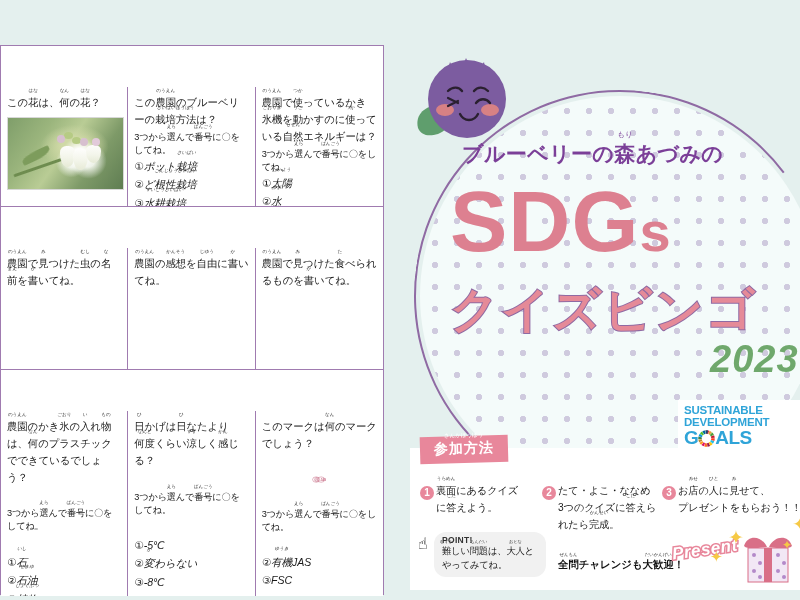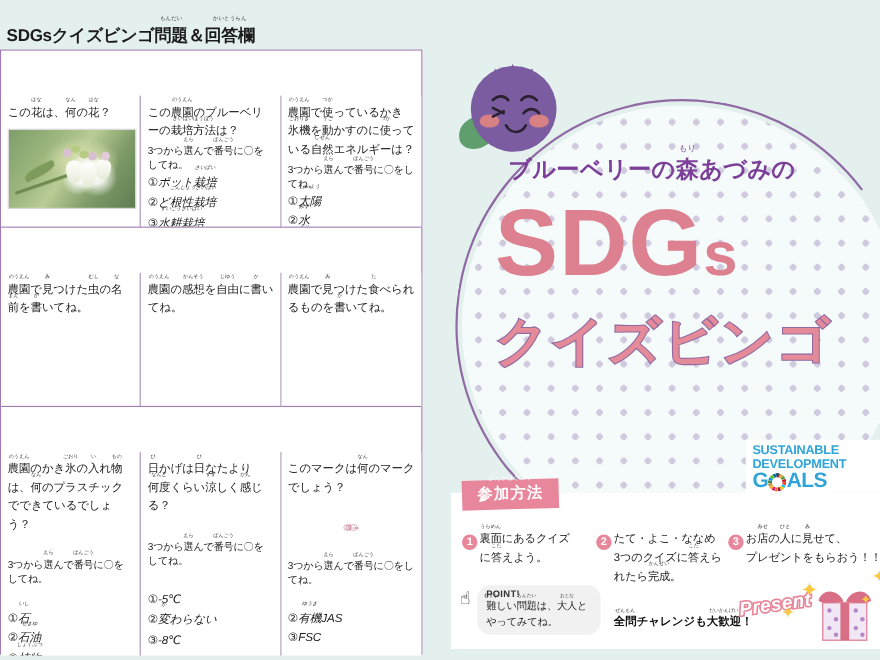--- a/index.html
+++ b/index.html
@@ -235,23 +235,20 @@
     transform: rotate(-8deg); font-style: italic; letter-spacing: 0.5px;
   }
   #gift-box { position: absolute; left: 330px; top: 84px; width: 58px; height: 52px; }
   .spark { position: absolute; color: #f6c945; font-size: 15px; }
 </style>
 </head>
 <body>
 
 <div id="left-panel">
 
-  <div id="sheet-title">
-    <span>SDGs</span><span>クイズビンゴ</span><span class="rb"><span class="rt">もんだい</span>問題</span>＆<span class="rb"><span class="rt">かいとうらん</span>回答欄</span>
-  </div>
 
   <div id="bingo-grid">
 
     <div class="cell">
       <div class="q-text">
         この<span class="rb"><span class="rt">はな</span>花</span>は、<span class="rb"><span class="rt">なん</span>何</span>の<span class="rb"><span class="rt">はな</span>花</span>？
       </div>
       <div id="flower-photo">
         <div class="stem"></div>
         <div class="leaf"></div>
@@ -392,20 +389,21 @@
   </svg>
 
   <div id="sub-title">
     ブルーベリーの<span class="rb"><span class="rt">もり</span>森</span>あづみの
   </div>
 
   <div id="main-title">SDG<span class="sm">s</span></div>
 
   <div id="kana-title">クイズビンゴ</div>
 
+  <div id="year">2023</div>
 
   <div id="sdgs-logo">
     <div class="l1">SUSTAINABLE</div>
     <div class="l2">DEVELOPMENT</div>
     <div class="l3">
       <span>G</span>
       <svg id="sdgs-wheel" width="17" height="17" viewBox="0 0 34 34">
         <g transform="translate(17,17)">
           <circle r="13" fill="none" stroke="#e5243b" stroke-width="7" stroke-dasharray="4.5 77" transform="rotate(-90)"></circle>
           <circle r="13" fill="none" stroke="#dda63a" stroke-width="7" stroke-dasharray="4.5 77" transform="rotate(-68)"></circle>

